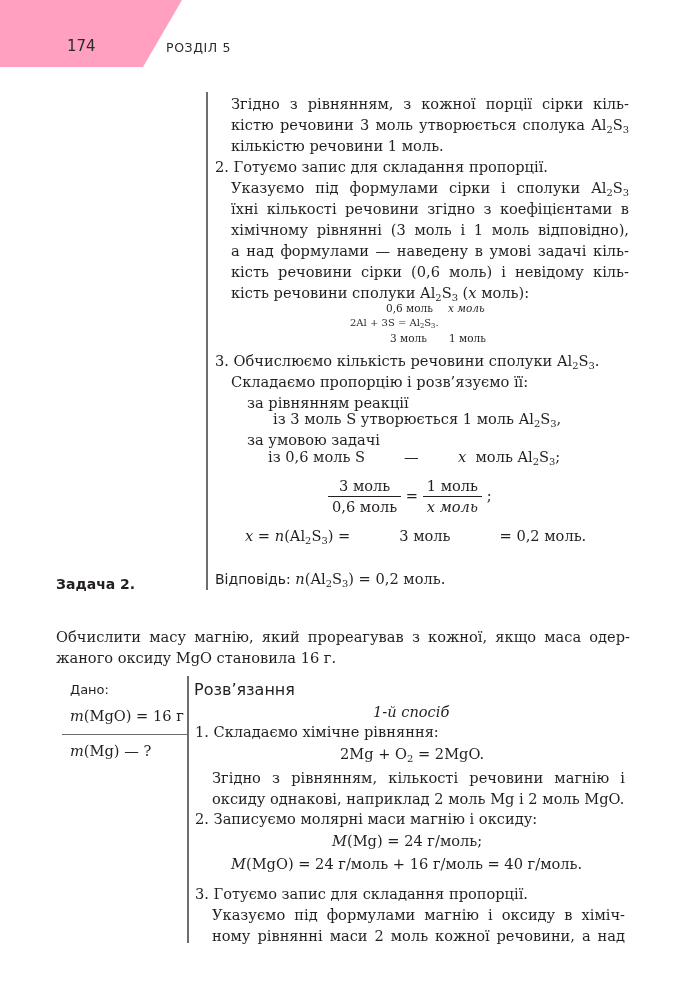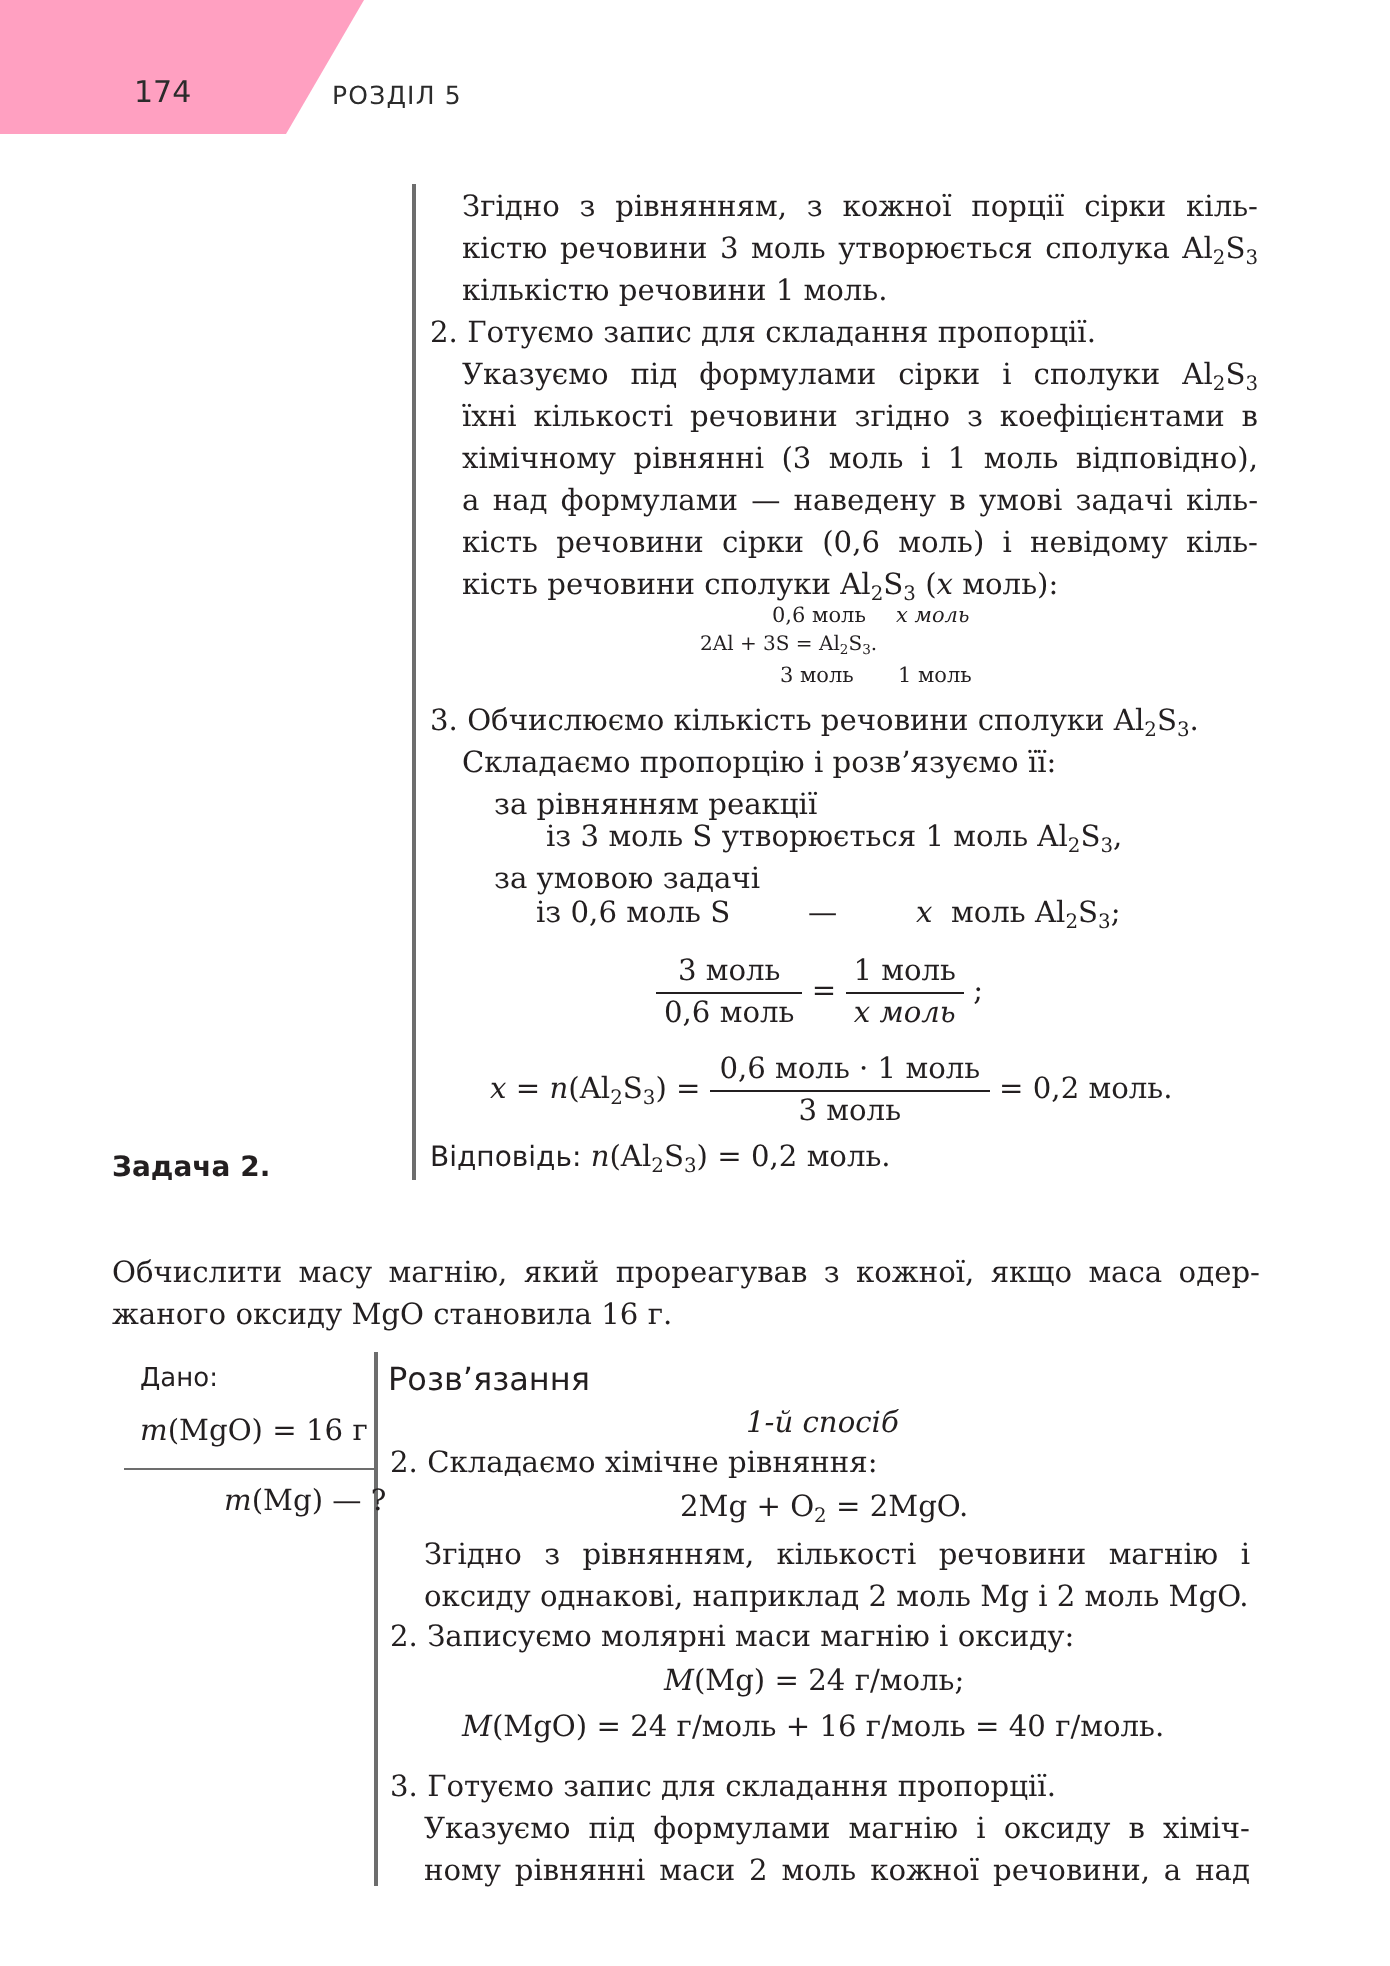--- a/index.html
+++ b/index.html
@@ -63,40 +63,40 @@
 
 <div class="txt" style="left:328px; top:476px;">
   <span class="frac"><span class="num">3 моль</span><span class="den">0,6 моль</span></span>
   <span style="vertical-align:middle;"> = </span>
   <span class="frac"><span class="num">1 моль</span><span class="den it">x моль</span></span>
   <span style="vertical-align:middle;">;</span>
 </div>
 
 <div class="txt" style="left:245px; top:525px;">
   <span style="vertical-align:middle;"><span class="it">x</span> = <span class="it">n</span>(Al<sub>2</sub>S<sub>3</sub>) = </span>
-  <span class="frac" style="min-width:140px;"><span class="num">0,6 моль · 1 моль</span><span class="den">3 моль</span></span>
+  <span class="frac" style="min-width:140px;"><span class="den">3 моль</span></span>
   <span style="vertical-align:middle;">= 0,2 моль.</span>
 </div>
 
 <div class="txt" style="left:215px; top:569px;"><span class="b-sans" style="font-weight:normal;">Відповідь:</span> <span class="it">n</span>(Al<sub>2</sub>S<sub>3</sub>) <span>= 0,2 моль.</span></div>
 
 <div class="txt b-sans" style="left:56px; top:574px; font-size:14px;text-align:right;">Задача 2.</div>
 <div class="txt just" style="left:56px; top:627px; width:574px;"><span>Обчислити масу магнію, який прореагував з кожної, якщо маса одер-</span></div>
 <div class="txt" style="left:56px; top:648px;">жаного оксиду MgO становила 16 г.</div>
 
 <div class="vline" style="left:187px; top:676px; height:267px;"></div>
 <div class="hline" style="left:62px; top:734px; width:126px;"></div>
 
 <div class="txt sans" style="left:70px; top:680px; font-size:13px;">Дано:</div>
 <div class="txt" style="left:70px; top:706px;"><span class="it">m</span>(MgO) = 16 г</div>
-<div class="txt" style="left:70px; top:741px;margin-left:42px;"><span class="it">m</span>(Mg) — ?</div>
+<div class="txt" style="left:70px; top:741px;"><span class="it">m</span>(Mg) — ?</div>
 
 <div class="txt sans" style="left:194px; top:680px; font-size:16px;">Розв’язання</div>
 <div class="txt it" style="left:373px; top:702px;">1-й спосіб</div>
-<div class="txt" style="left:195px; top:722px;">2. Складаємо хімічне рівняння:</div>
+<div class="txt" style="left:195px; top:722px;">1. Складаємо хімічне рівняння:</div>
 <div class="txt" style="left:340px; top:744px;">2Mg + O<sub>2</sub> <span>= 2MgO.</span></div>
 <div class="txt just" style="left:212px; top:768px; width:413px;"><span>Згідно з рівнянням, кількості речовини магнію і</span></div>
 <div class="txt" style="left:212px; top:789px;">оксиду однакові, наприклад 2 моль Mg і 2 моль MgO.</div>
 
 <div class="txt" style="left:195px; top:809px;">2. Записуємо молярні маси магнію і оксиду:</div>
 <div class="txt" style="left:332px; top:831px;"><span class="it">M</span>(Mg) = 24 г/моль;</div>
 <div class="txt" style="left:231px; top:854px;"><span class="it">M</span>(MgO) = 24 г/моль + 16 г/моль = 40 г/моль.</div>
 
 <div class="txt" style="left:195px; top:884px;">3. Готуємо запис для складання пропорції.</div>
 <div class="txt just" style="left:212px; top:905px; width:413px;"><span>Указуємо під формулами магнію і оксиду в хіміч-</span></div>

